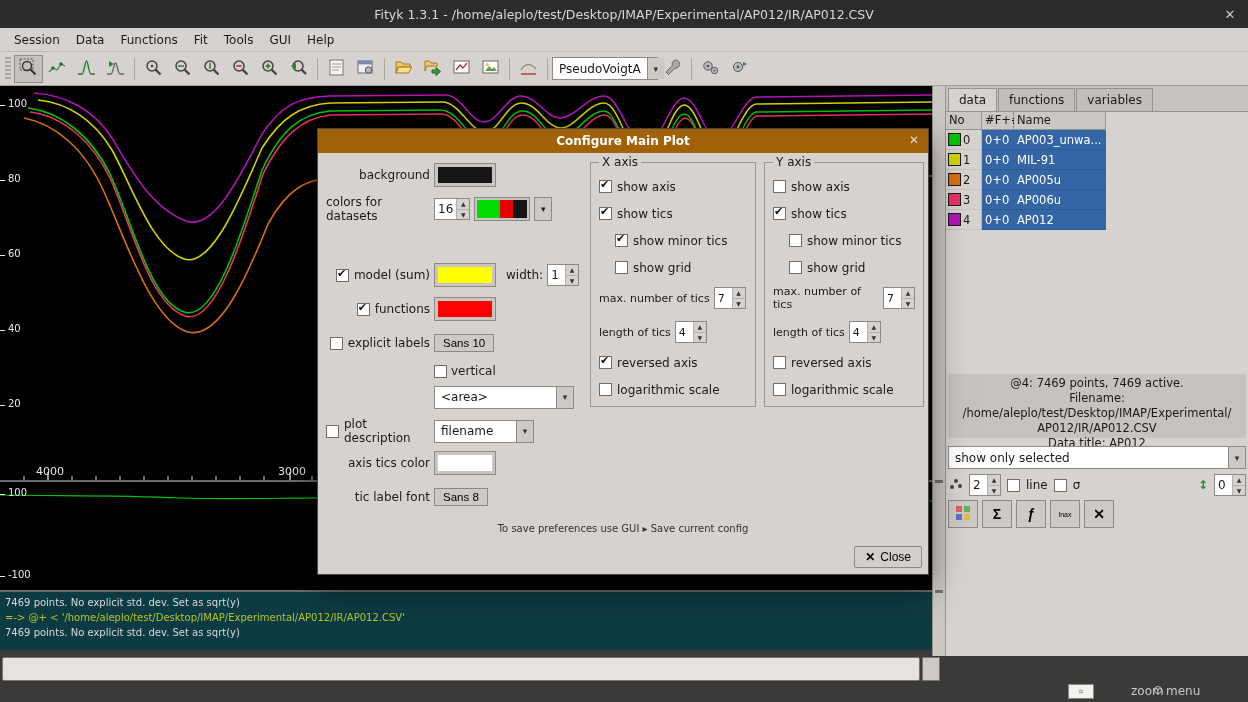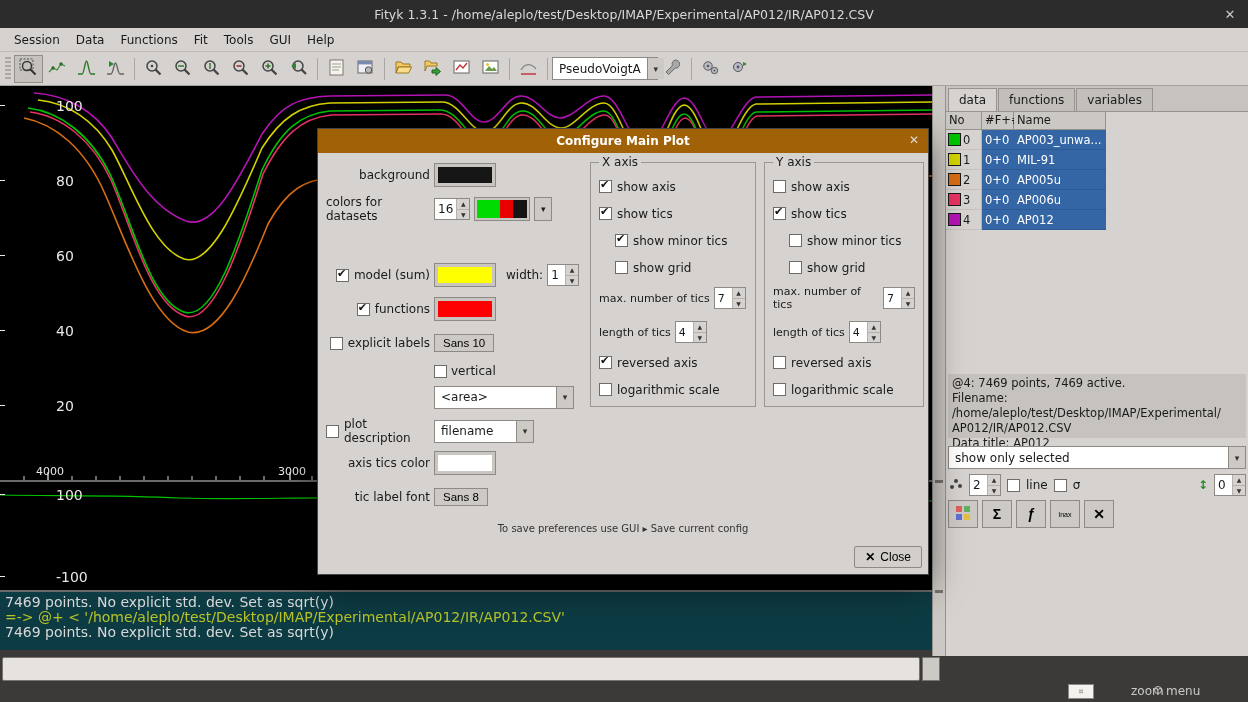--- a/index.html
+++ b/index.html
@@ -23,43 +23,43 @@
   .tsep { width:1px; height:22px; background:#aaa6a2; margin:0 4px; flex:none; }
   .combo { height:23px; background:#ffffff; border:1px solid #8d8985; display:inline-flex; align-items:center; }
   .combo .cv { padding:0 6px; white-space:nowrap; }
   .combo .ca { width:17px; height:100%; background:#cdc9c5; border-left:1px solid #8d8985; display:flex; align-items:center; justify-content:center; font-size:9px; color:#333; flex:none; }
 
   
   #plot-main { position:absolute; left:0; top:86px; width:932px; height:394px; background:#000; overflow:hidden; }
   #sep1 { position:absolute; left:0; top:480px; width:932px; height:2px; background:#6a6a6a; }
   #plot-aux { position:absolute; left:0; top:482px; width:932px; height:108px; background:#000; overflow:hidden; }
   #sep2 { position:absolute; left:0; top:590px; width:932px; height:2px; background:#6a6a6a; }
-  #console { position:absolute; left:0; top:592px; width:1032px; height:58px; background:#0d3b43; padding:3px 5px; font-size:14px; line-height:15px; }
-  .ytick { position:absolute; left:8px; color:#e8e8e8; font-size:14px;margin-left:48px; }
+  #console { position:absolute; left:0; top:592px; width:1032px; height:58px; background:#0d3b43; padding:3px 5px; font-size:10px; line-height:15px; }
+  .ytick { position:absolute; left:8px; color:#e8e8e8; font-size:10px; }
   .ytl { position:absolute; left:0; width:5px; height:1px; background:#e8e8e8; }
   .xtick { position:absolute; color:#e8e8e8; font-size:11px; bottom:2px; }
 
   
   #vscroll { position:absolute; left:932px; top:86px; width:14px; height:570px; background:#ccc8c4; border-left:1px solid #96928e; border-right:1px solid #96928e; }
   #vscroll .mark { position:absolute; left:2px; width:8px; height:3px; background:#76726e; }
 
   
   #sidebar { position:absolute; left:946px; top:86px; width:302px; height:570px; background:#d6d2cf; }
   .sbtabs { position:absolute; left:0; top:0; width:302px; height:26px; display:flex; align-items:flex-end; padding-left:2px; background:#c6c2be; border-bottom:1px solid #96928e; }
   .sbtab { padding:4px 10px 4px; border:1px solid #96928e; border-bottom:none; background:#c2beba; margin-right:1px; font-size:12px; }
   .sbtab.active { background:#d6d2cf; }
   .sbtable { position:absolute; left:0; top:26px; width:302px; }
   .srow { display:flex; height:20px; align-items:stretch; font-size:11.5px; }
   .srow.head { height:18px; }
   .srow.head span { background:#cbc7c3; border-right:1px solid #96928e; border-bottom:1px solid #96928e; padding:1px 3px; }
   .c1 { width:36px; flex:none; } .c2 { width:32px; flex:none; } .c3 { width:92px; flex:none; }
   .srow.data .c1 { display:flex; align-items:center; gap:2px; padding-left:2px; background:#d6d2cf; border-right:1px solid #b6b2ae; border-bottom:1px solid #c6c2be; }
   .sel { background:#3465a4; color:#fff; display:flex; align-items:center; padding:0 3px; border-bottom:1px solid #2d5a94; }
   .swatch { width:13px; height:13px; border:1px solid #1a1a1a; display:inline-block; flex:none; }
-  .sbinfo { position:absolute; left:2px; top:288px; width:298px; height:64px; background:#c6c2be; padding:2px 4px; font-size:11.5px; line-height:15px; }
+  .sbinfo { position:absolute; left:2px; top:288px; width:298px; height:64px; background:#c6c2be; padding:2px 4px; font-size:11.5px; line-height:15px;text-align:center; }
   .sbfilter { position:absolute; left:2px; top:360px; width:298px; }
   .sbctrl { position:absolute; left:2px; top:388px; width:298px; height:22px; display:flex; align-items:center; gap:6px; }
   .sbbtns { position:absolute; left:2px; top:414px; display:flex; gap:4px; }
   .sqbtn { width:30px; height:28px; background:#cdc9c5; border:1px solid #8d8985; display:flex; align-items:center; justify-content:center; font-size:14px; }
 
   
   .cb { width:13px; height:13px; background:#fff; border:1px solid #6f6b67; display:inline-block; position:relative; flex:none; }
   .cb.checked::after { content:"\2714"; position:absolute; left:0; top:-3px; font-size:11px; font-weight:bold; color:#111; }
   .spin { display:inline-flex; height:22px; background:#fff; border:1px solid #8d8985; align-items:stretch; flex:none; }
   .spin .sv { min-width:17px; padding:0 3px; display:flex; align-items:center; }

